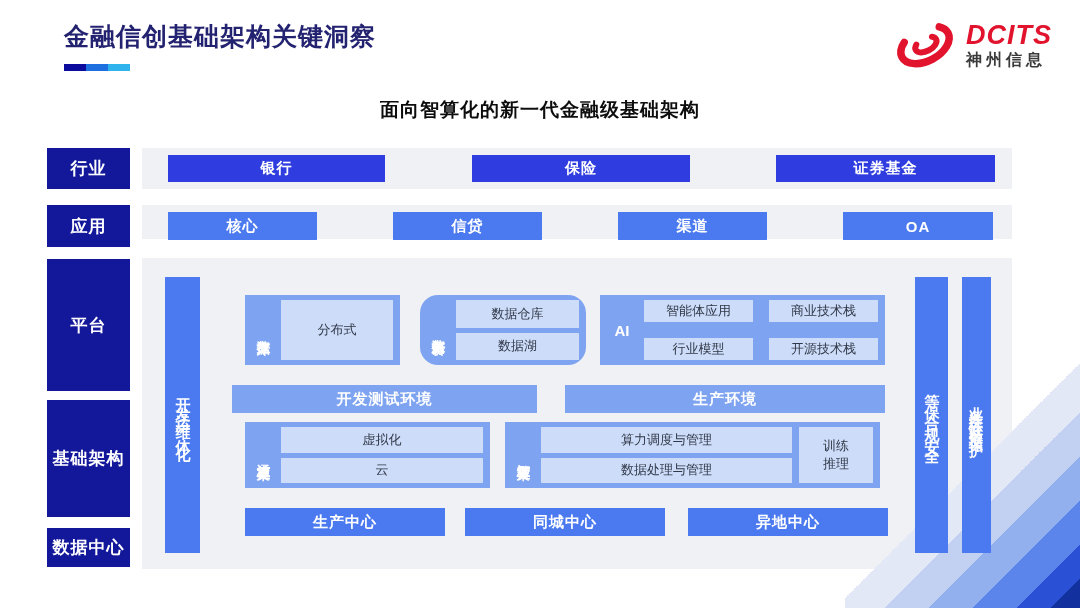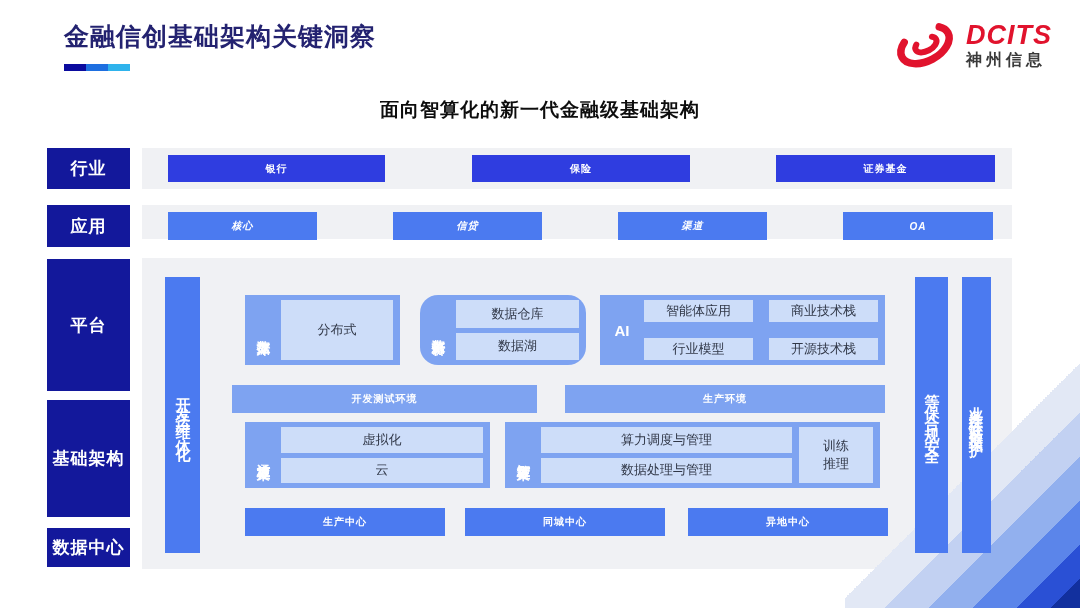--- a/index.html
+++ b/index.html
@@ -28,25 +28,25 @@
     display:flex;align-items:center;justify-content:center;letter-spacing:1px;}
   .sl-industry{top:148px;height:41px;}
   .sl-application{top:205px;height:42px;}
   .sl-platform{top:259px;height:132px;}
   .sl-infra{top:400px;height:117px;}
   .sl-dc{top:528px;height:39px;}
 
   
   .strip{left:142px;width:870px;background:#f0f1f4;}
   .strip1{top:148px;height:41px;}
-  .strip2{top:205px;height:34px;font-style:italic;}
+  .strip2{top:205px;height:34px;}
   .panel{top:258px;height:311px;}
 
   .btn{position:absolute;display:flex;align-items:center;justify-content:center;
-    color:#fff;font-weight:bold;font-size:10px;letter-spacing:1px;text-align:right;}
+    color:#fff;font-weight:bold;font-size:15px;letter-spacing:1px;text-align:right;}
   .btn-indigo{background:#2f3de0;height:27px;top:7px;}
   .btn-blue{background:#4b7af0;}
   .btn-mid{background:#7ea3f1;}
 
   
   .vbar{position:absolute;background:#4b7af0;color:#fff;font-weight:bold;
     display:flex;align-items:center;justify-content:center;
     writing-mode:vertical-rl;text-orientation:upright;z-index:3;}
   .devops{left:23px;top:19px;width:35px;height:276px;font-size:15px;letter-spacing:8px;}
   .secbar{left:773px;top:19px;width:33px;height:276px;font-size:15px;letter-spacing:11px;}

